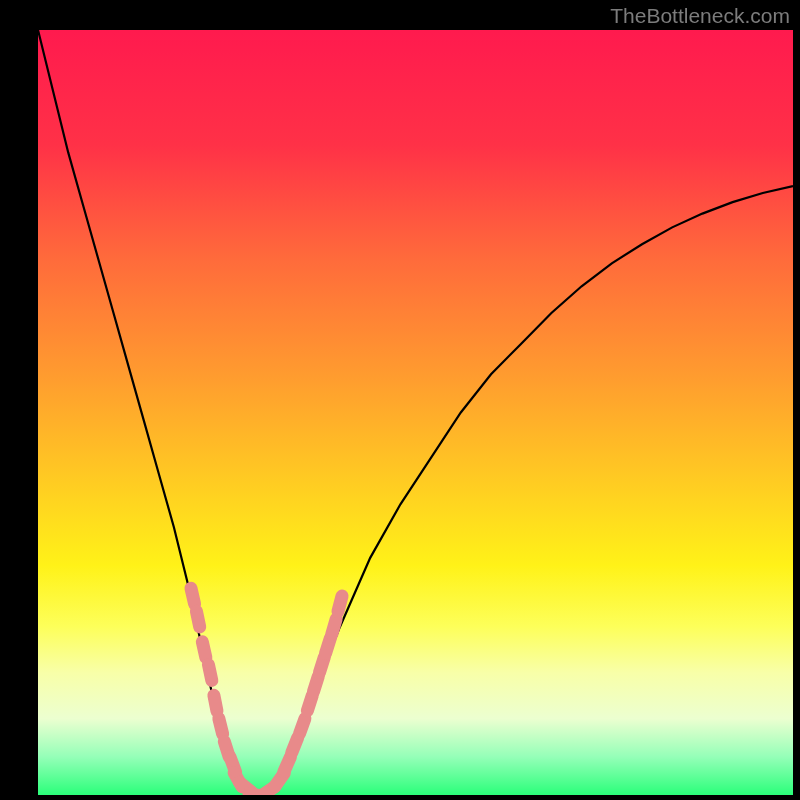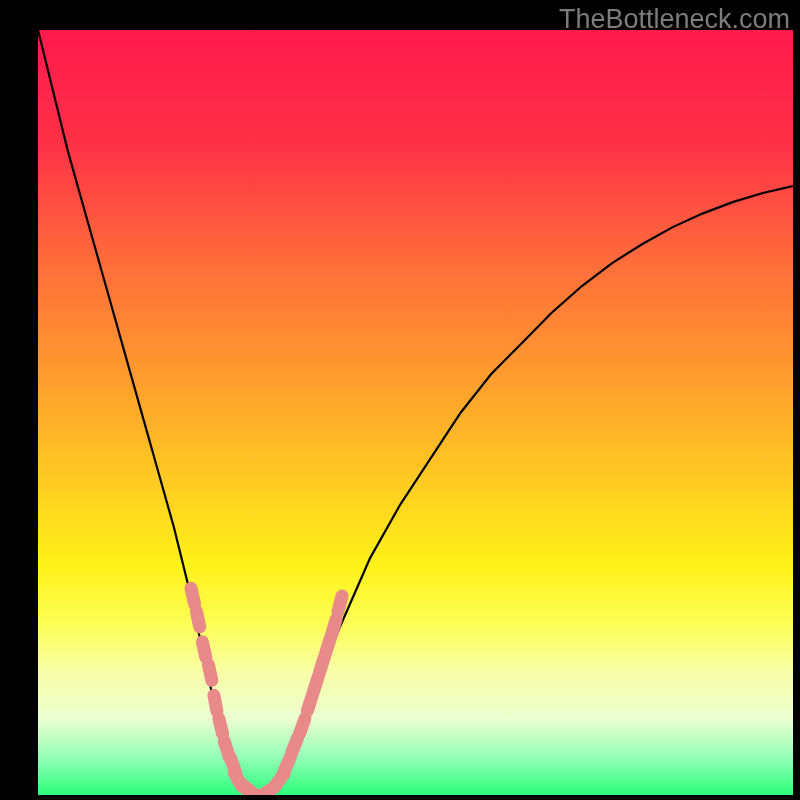--- a/index.html
+++ b/index.html
@@ -10,21 +10,21 @@
     background: #000;
     position: relative;
     overflow: hidden;
     font-family: Arial, sans-serif;
   }
   .watermark {
     position: absolute;
     top: 4px;
     right: 10px;
     color: #7c7c7c;
-    font-size: 27px;
+    font-size: 21px;
     font-weight: 500;
     z-index: 10;
   }
   .plot-container {
     position: absolute;
     left: 38px;
     top: 30px;
     width: 755px;
     height: 765px;
   }

